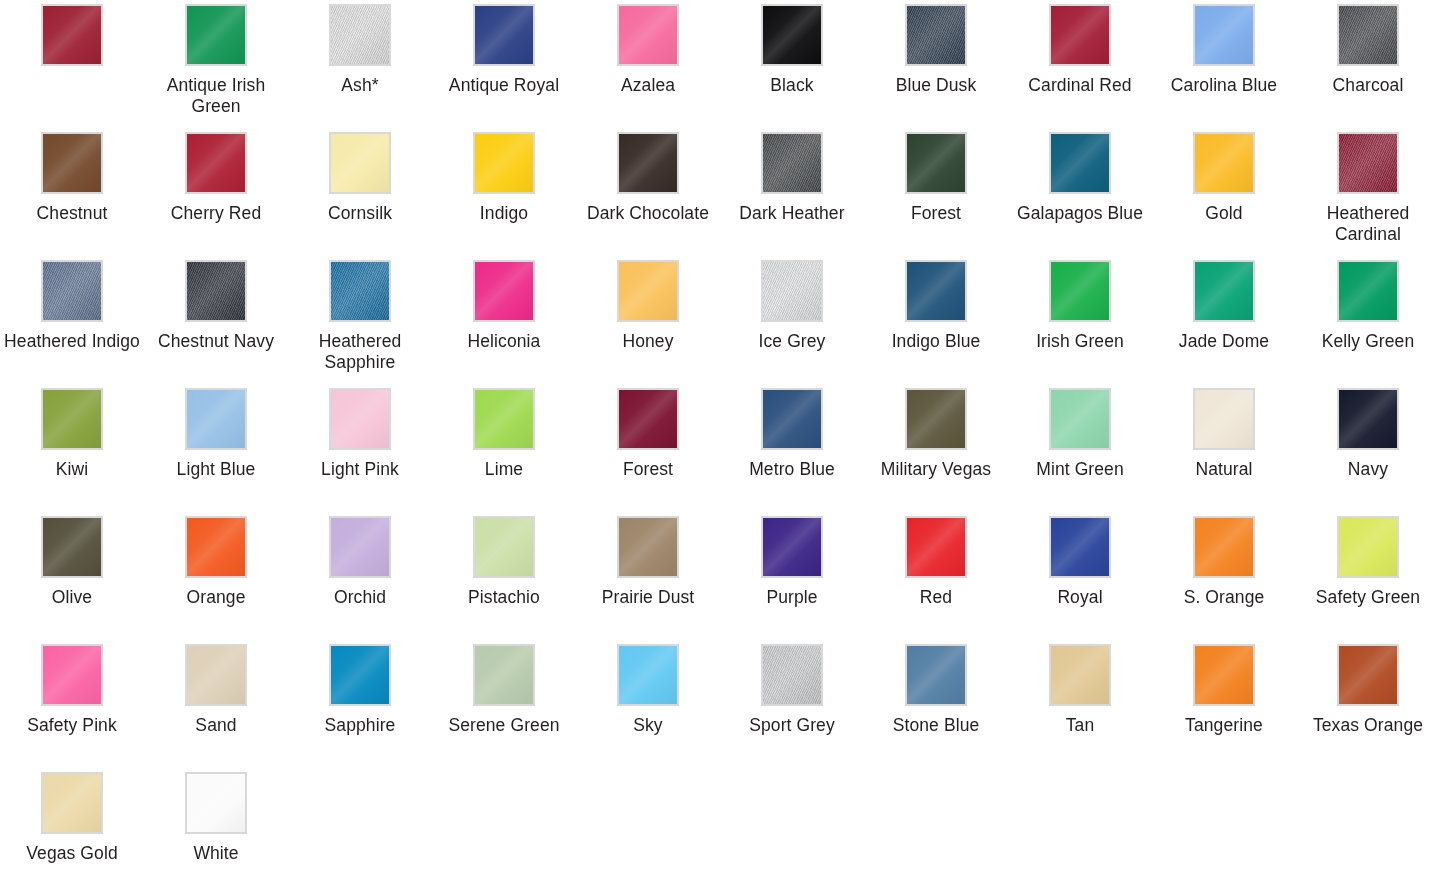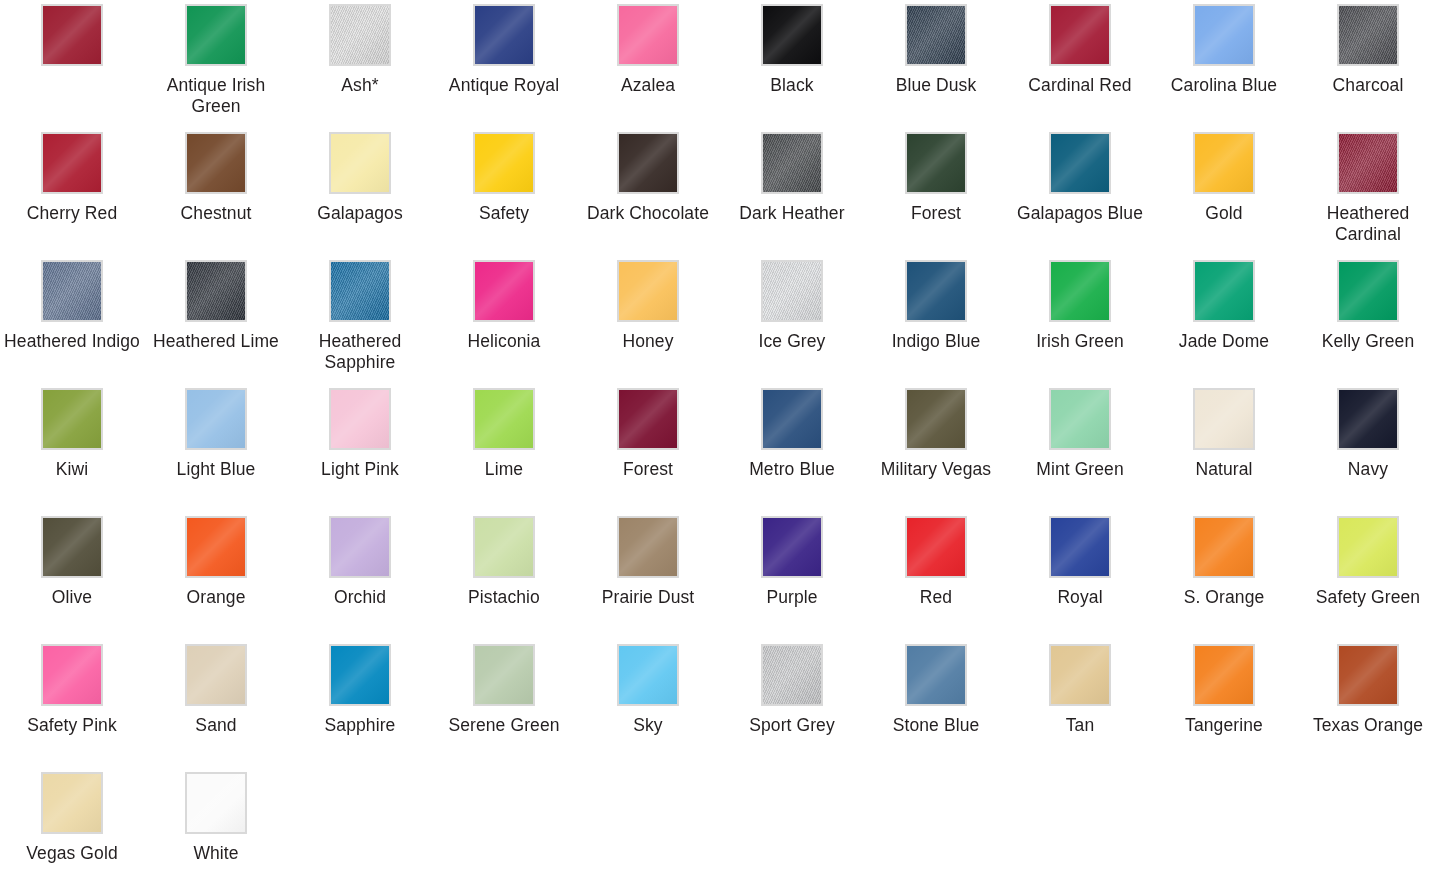--- a/index.html
+++ b/index.html
@@ -119,34 +119,34 @@
     </div>
     <div class="swatch-cell">
       <div class="swatch-chip" style="background-color: rgb(124, 172, 236); border-color: rgb(217, 217, 217);"></div>
       <div class="swatch-label">Carolina Blue</div>
     </div>
     <div class="swatch-cell">
       <div class="swatch-chip heather" style="background-color: rgb(74, 75, 80); border-color: rgb(217, 217, 217);"></div>
       <div class="swatch-label">Charcoal</div>
     </div>
     <div class="swatch-cell">
+      <div class="swatch-chip" style="background-color: rgb(116, 73, 44); border-color: rgb(217, 217, 217);"></div>
+      <div class="swatch-label">Chestnut</div>
+    </div>
+    <div class="swatch-cell">
       <div class="swatch-chip" style="background-color: rgb(173, 31, 51); border-color: rgb(217, 217, 217);"></div>
       <div class="swatch-label">Cherry Red</div>
     </div>
     <div class="swatch-cell">
-      <div class="swatch-chip" style="background-color: rgb(116, 73, 44); border-color: rgb(217, 217, 217);"></div>
-      <div class="swatch-label">Chestnut</div>
-    </div>
-    <div class="swatch-cell">
       <div class="swatch-chip" style="background-color: rgb(246, 234, 169); border-color: rgb(217, 217, 217);"></div>
-      <div class="swatch-label">Galapagos</div>
+      <div class="swatch-label">Cornsilk</div>
     </div>
     <div class="swatch-cell">
       <div class="swatch-chip" style="background-color: rgb(252, 206, 17); border-color: rgb(217, 217, 217);"></div>
-      <div class="swatch-label">Safety</div>
+      <div class="swatch-label">Indigo</div>
     </div>
     <div class="swatch-cell">
       <div class="swatch-chip" style="background-color: rgb(54, 42, 38); border-color: rgb(217, 217, 217);"></div>
       <div class="swatch-label">Dark Chocolate</div>
     </div>
     <div class="swatch-cell">
       <div class="swatch-chip heather" style="background-color: rgb(70, 73, 76); border-color: rgb(217, 217, 217);"></div>
       <div class="swatch-label">Dark Heather</div>
     </div>
     <div class="swatch-cell">
@@ -164,21 +164,21 @@
     <div class="swatch-cell">
       <div class="swatch-chip heather" style="background-color: rgb(141, 28, 53); border-color: rgb(217, 217, 217);"></div>
       <div class="swatch-label">Heathered Cardinal</div>
     </div>
     <div class="swatch-cell">
       <div class="swatch-chip heather" style="background-color: rgb(94, 113, 144); border-color: rgb(217, 217, 217);"></div>
       <div class="swatch-label">Heathered Indigo</div>
     </div>
     <div class="swatch-cell">
       <div class="swatch-chip heather" style="background-color: rgb(47, 52, 60); border-color: rgb(217, 217, 217);"></div>
-      <div class="swatch-label">Heathered Lime</div>
+      <div class="swatch-label">Chestnut Navy</div>
     </div>
     <div class="swatch-cell">
       <div class="swatch-chip heather" style="background-color: rgb(26, 111, 164); border-color: rgb(217, 217, 217);"></div>
       <div class="swatch-label">Heathered Sapphire</div>
     </div>
     <div class="swatch-cell">
       <div class="swatch-chip" style="background-color: rgb(237, 42, 138); border-color: rgb(217, 217, 217);"></div>
       <div class="swatch-label">Heliconia</div>
     </div>
     <div class="swatch-cell">

